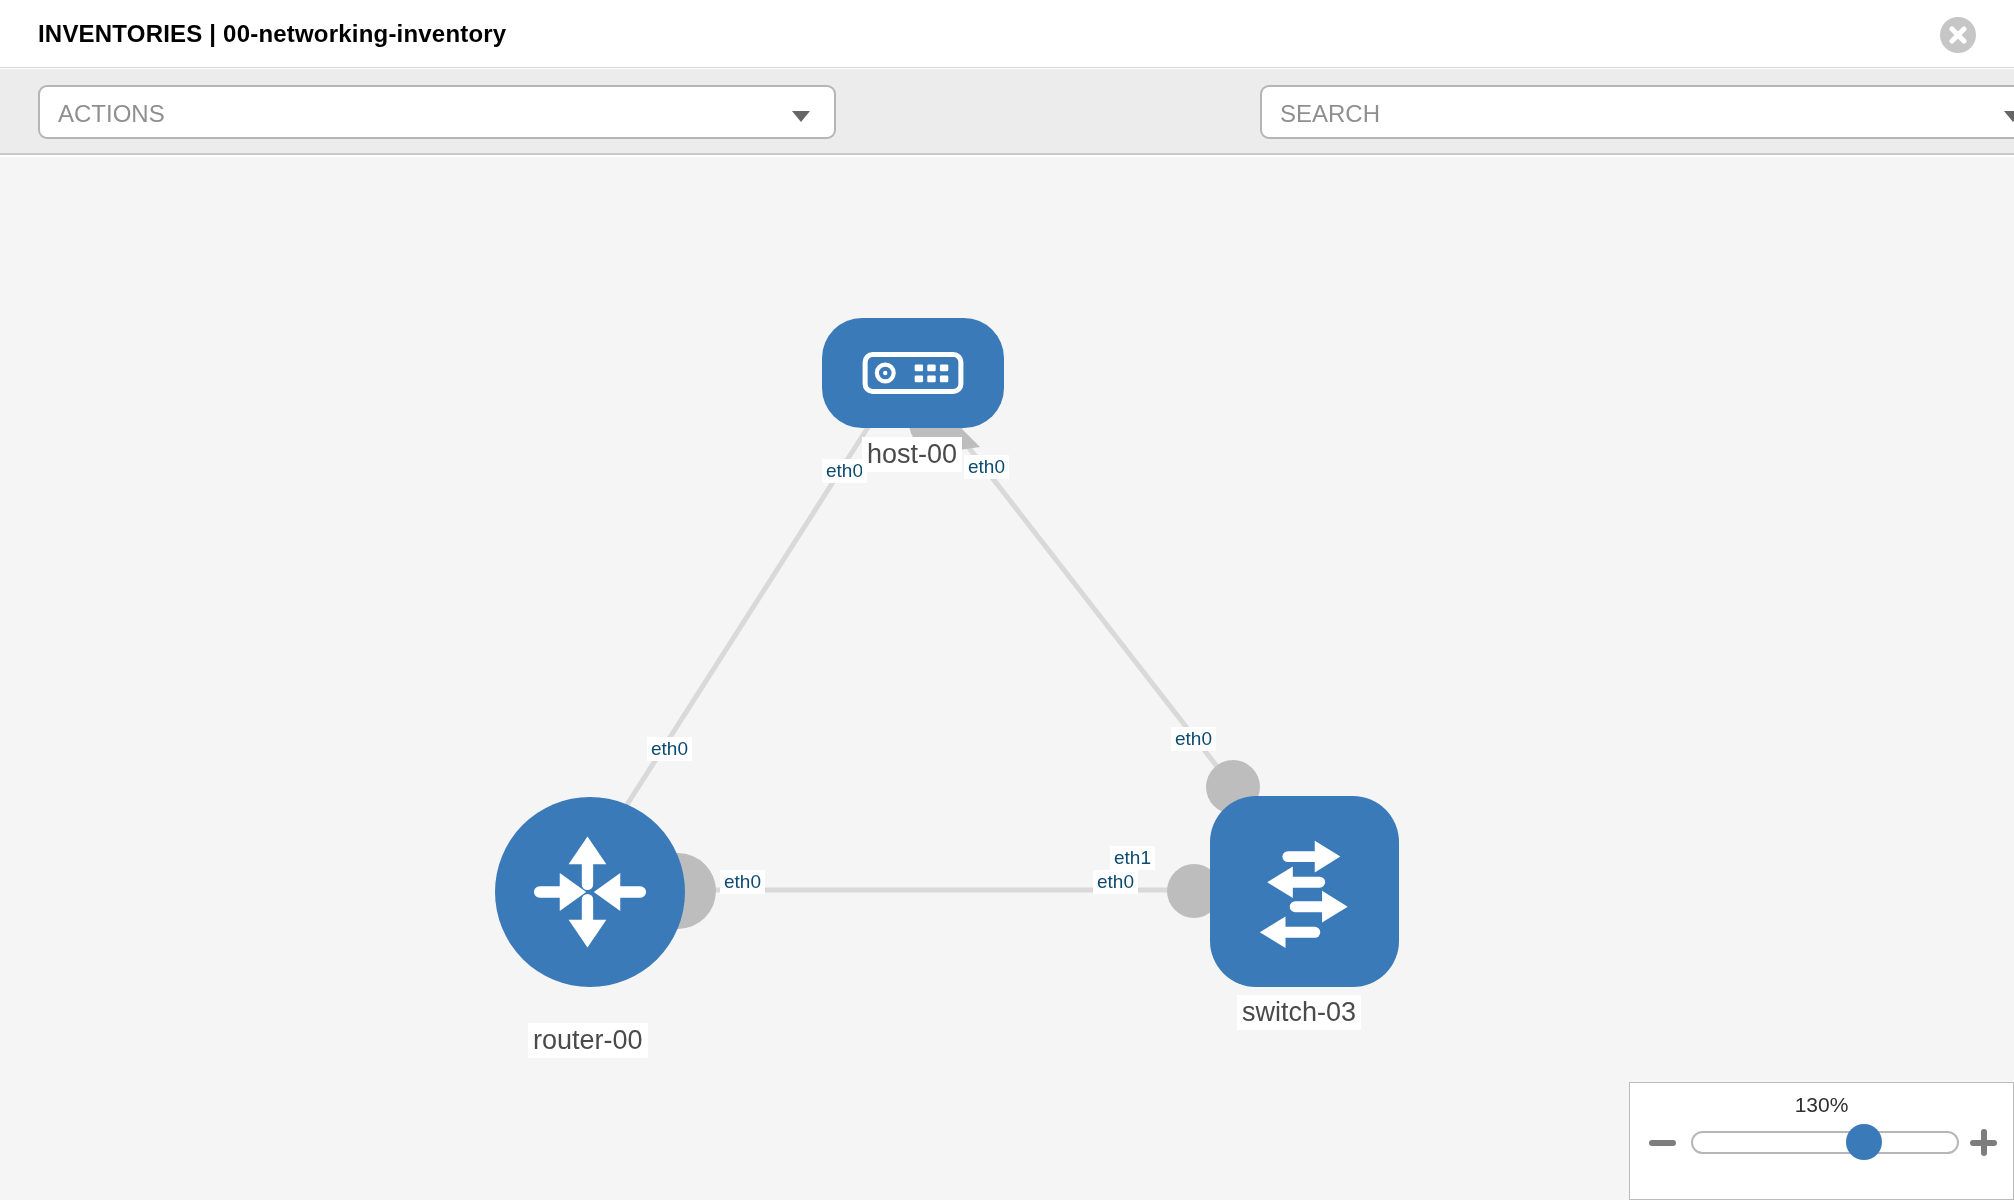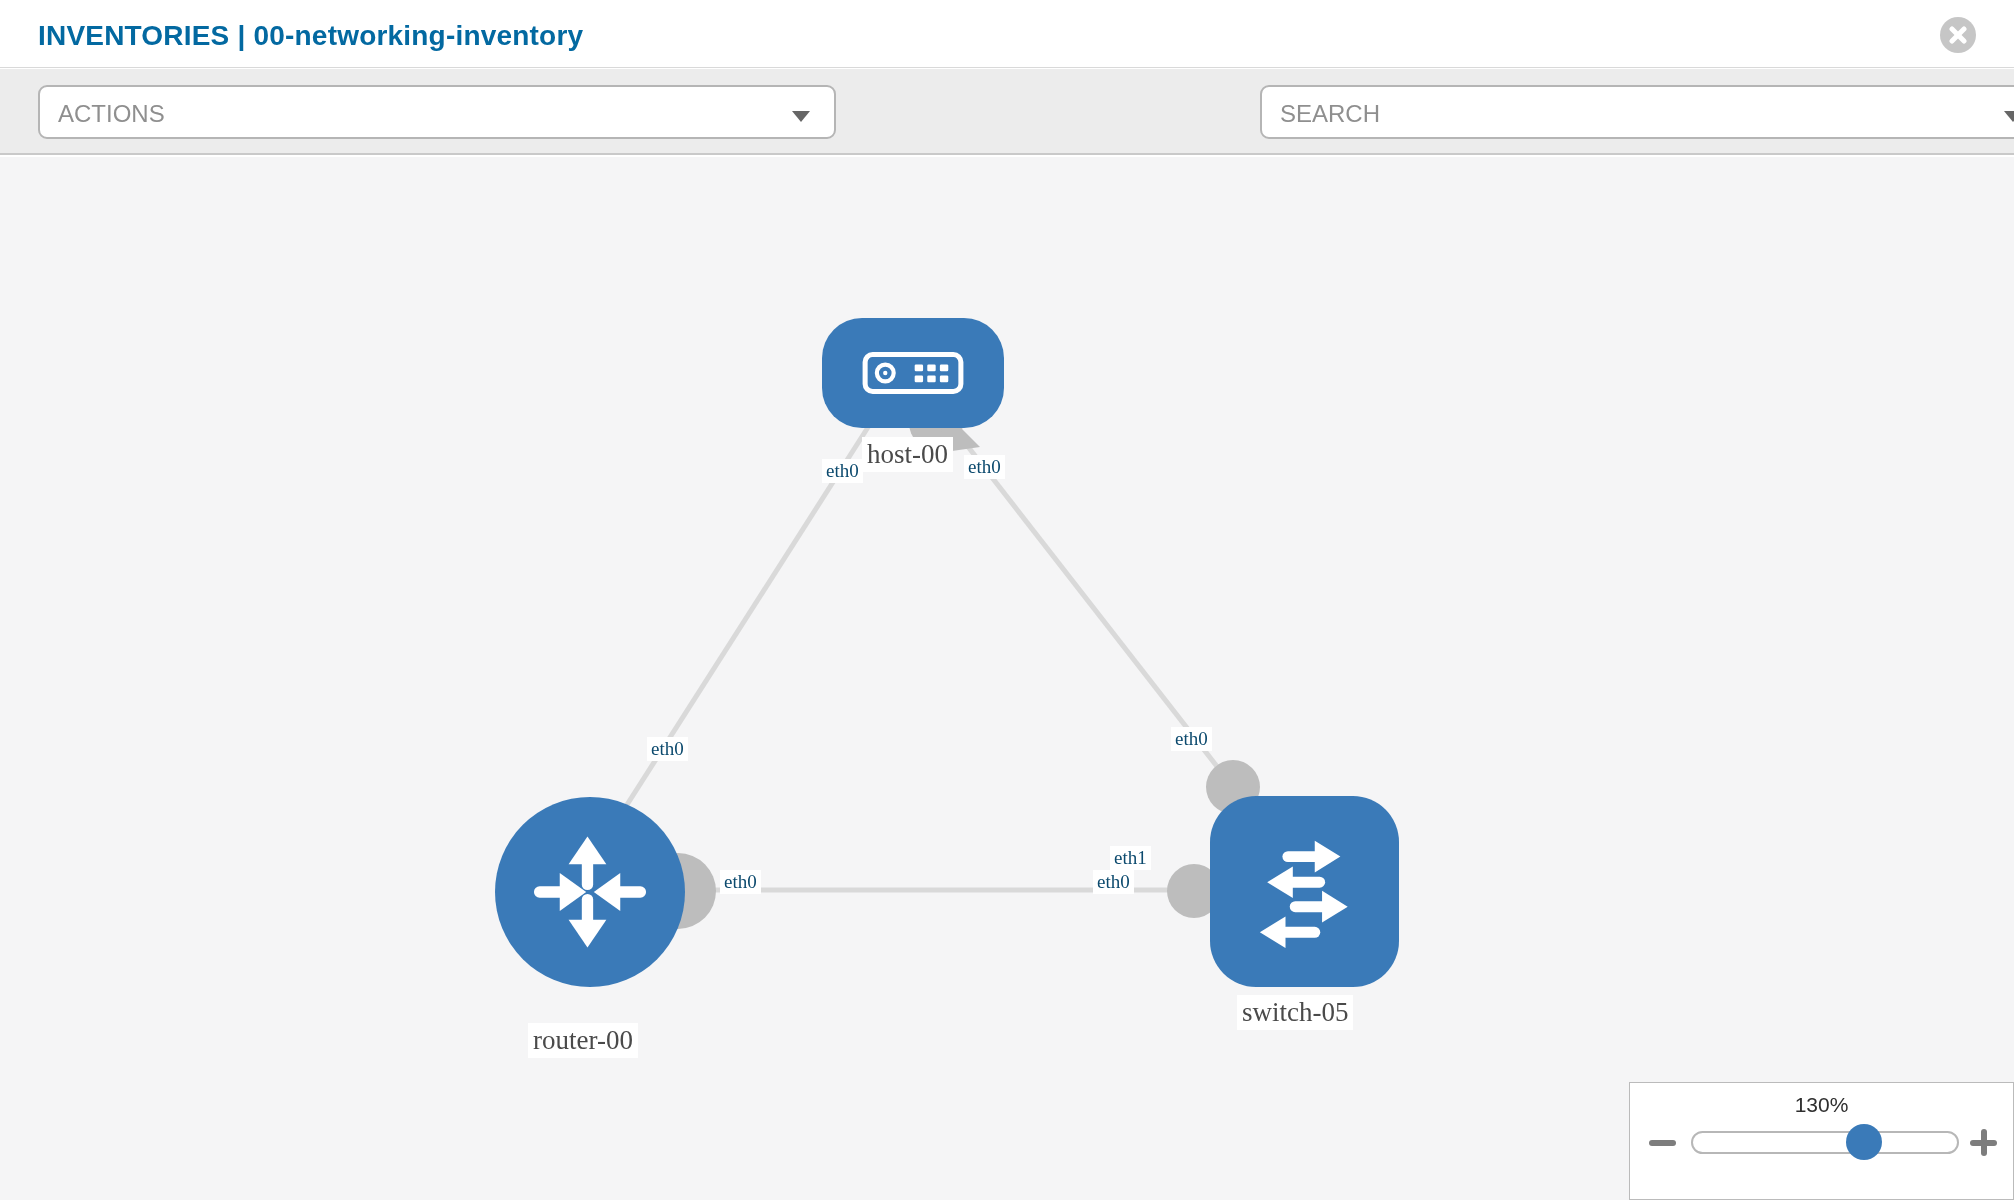--- a/index.html
+++ b/index.html
@@ -3,22 +3,22 @@
 <meta charset="utf-8">
 <style>
   * { margin:0; padding:0; box-sizing:border-box; }
   html,body { width:2014px; height:1200px; overflow:hidden;
     font-family:"Liberation Sans","DejaVu Sans",sans-serif; background:#fff; }
   .app { position:absolute; inset:0; }
 
   
   .header { position:absolute; left:0; top:0; width:2014px; height:68px;
     background:#ffffff; border-bottom:1px solid #d9d9d9; }
-  .page-title { position:absolute; left:38px; top:20px; font-size:28px;
-    font-weight:bold; color:#0369a1; letter-spacing:0.2px; }
+  .page-title { position:absolute; left:38px; top:20px; font-size:24px;
+    font-weight:bold; color:#000000; letter-spacing:0.2px; }
   .close-btn { position:absolute; left:1940px; top:17px; width:36px; height:36px;
     border-radius:50%; background:#c6c6c6; cursor:pointer;
     display:flex; align-items:center; justify-content:center; }
 
   
   .toolbar { position:absolute; left:0; top:69px; width:2014px; height:86px;
     background:#ececec; border-bottom:2px solid #c9c9c9; }
   .select-box { position:absolute; top:16px; height:54px; background:#fff;
     border:2px solid #b5b5b5; border-radius:9px; cursor:pointer; }
   .select-box .sel-label { position:absolute; left:18px; top:0; line-height:54px;
@@ -27,21 +27,21 @@
     border-left:9px solid transparent; border-right:9px solid transparent;
     border-top:11px solid #666; }
   .actions-box { left:38px; width:798px; }
   .search-box { left:1228px; width:788px;margin-left:32px; }
   .tool-icon { position:absolute; top:95px; cursor:pointer; }
   .wrench { left:1046px; }
   .key { left:1114px; }
 
   
   .canvas { position:absolute; left:0; top:157px; width:2014px; height:1043px;
-    background:#f5f5f6;font-family:Liberation Serif, serif; }
+    background:#f5f5f6; }
   .links-svg { position:absolute; left:0; top:0; width:2014px; height:1043px;
     pointer-events:none; }
   .links-svg [data-interactable="true"] { pointer-events:all; cursor:pointer; }
 
   .node { position:absolute; background:#3a7ab8; cursor:pointer;
     display:flex; align-items:center; justify-content:center; z-index:3; }
   .node-host { left:822px; top:161px; width:182px; height:110px; border-radius:40px; }
   .node-router { left:495px; top:640px; width:190px; height:190px; border-radius:50%; }
   .node-switch { left:1210px; top:639px; width:189px; height:191px; border-radius:46px; }
 
@@ -175,21 +175,21 @@
           <polygon points="79,21 58,8 58,34"></polygon>
           <polygon points="19,42 40,29 40,55"></polygon>
           <polygon points="85,62 64,49 64,75"></polygon>
           <polygon points="13,83 34,70 34,96"></polygon>
         </g>
       </svg>
     </div>
 
     <div class="node-label lbl-host" data-interactable="false">host-00</div>
     <div class="node-label lbl-router" data-interactable="false">router-00</div>
-    <div class="node-label lbl-switch" data-interactable="false">switch-05</div>
+    <div class="node-label lbl-switch" data-interactable="false">switch-03</div>
 
     <div class="if-label if-host-left" data-interactable="false">eth0</div>
     <div class="if-label if-host-right" data-interactable="false">eth0</div>
     <div class="if-label if-link1-mid" data-interactable="false">eth0</div>
     <div class="if-label if-switch-top" data-interactable="false">eth0</div>
     <div class="if-label if-router-right" data-interactable="false">eth0</div>
     <div class="if-label if-overlap-a" data-interactable="false">eth0</div>
     <div class="if-label if-overlap-b" data-interactable="false">eth1</div>
   </div>
 

